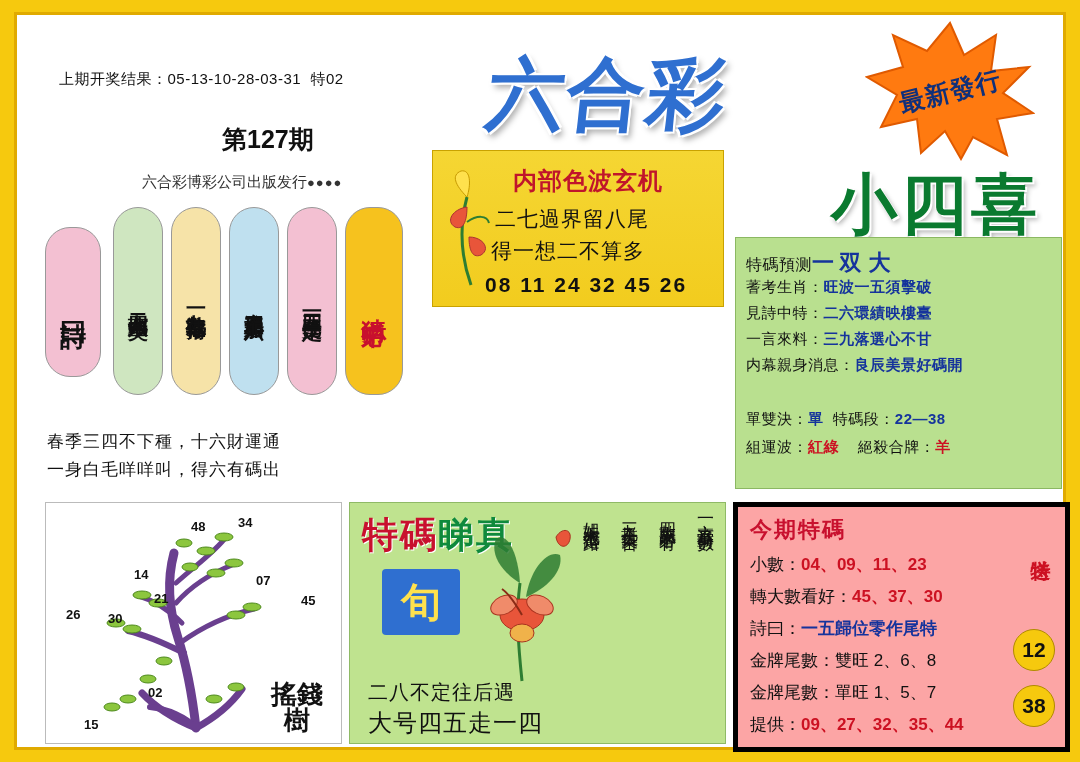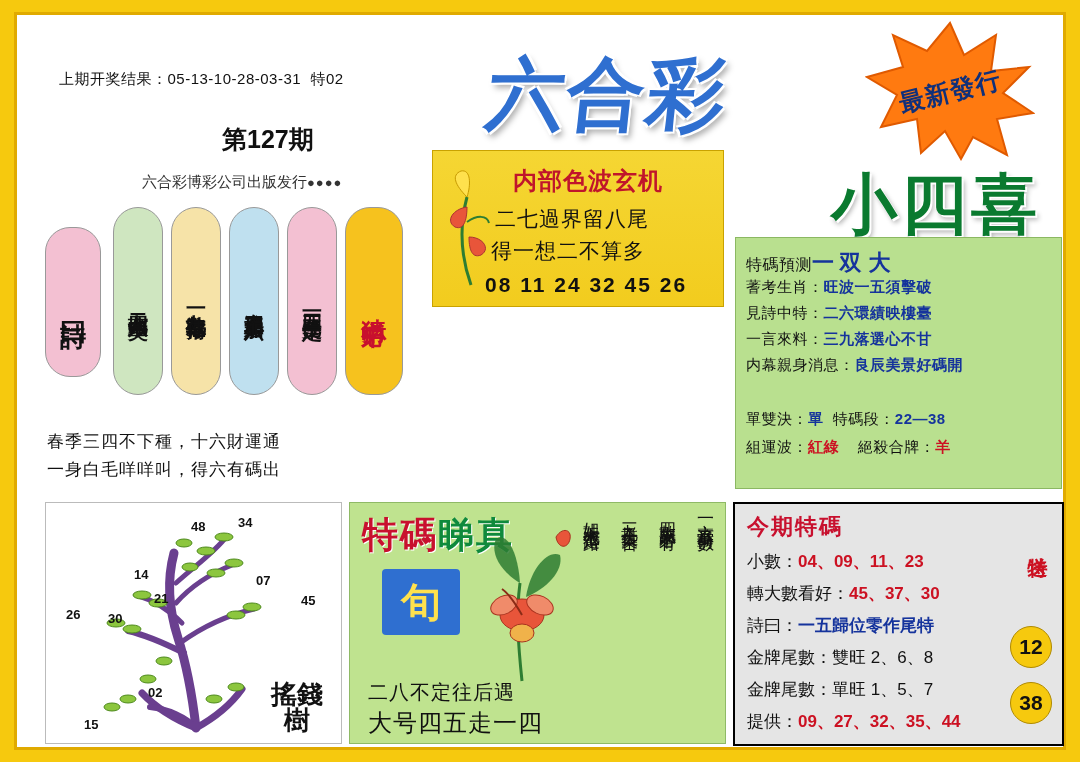--- a/index.html
+++ b/index.html
@@ -148,21 +148,21 @@
   .boxE .b2{position:absolute;left:18px;top:204px;font-size:24px;color:#111;letter-spacing:1px;}
   .vtable{position:absolute;right:8px;top:6px;width:150px;height:226px;}
   .vcol{
     position:absolute;top:0;width:24px;height:226px;
     writing-mode:vertical-rl;text-orientation:upright;
     font-size:17px;color:#111;line-height:1.45;letter-spacing:2px;
   }
   
   .boxF{
     position:absolute;left:716px;top:487px;width:327px;height:240px;
-    background:#e5e5e5;border:2px solid #000000;
+    background:#fca5a5;border:5px solid #000000;
   }
   .boxF .hdr{position:absolute;left:12px;top:8px;font-size:22px;font-weight:bold;color:#c8102e;letter-spacing:2px;}
   .boxF .row{position:absolute;left:12px;font-size:17px;color:#111;white-space:nowrap;}
   .boxF .f1{top:46px;}
   .boxF .f2{top:78px;}
   .boxF .f3{top:110px;}
   .boxF .f4{top:142px;}
   .boxF .f5{top:174px;}
   .boxF .f6{top:206px;}
   .tesong{

